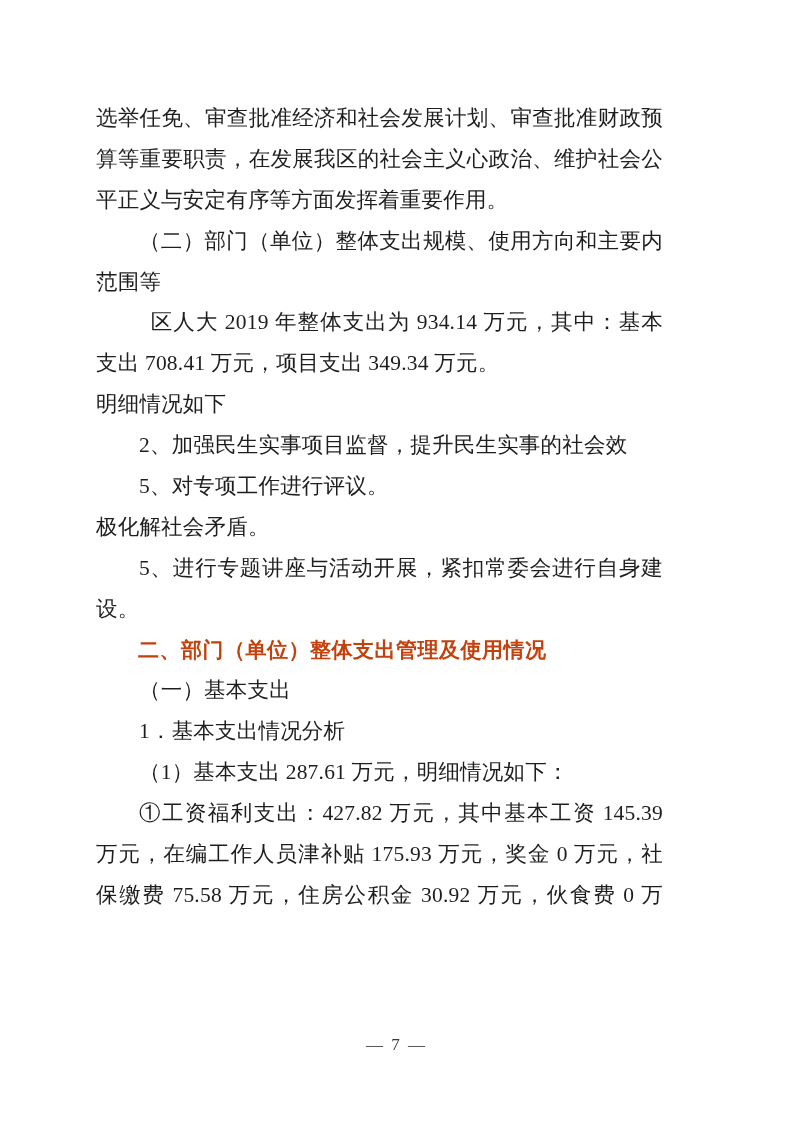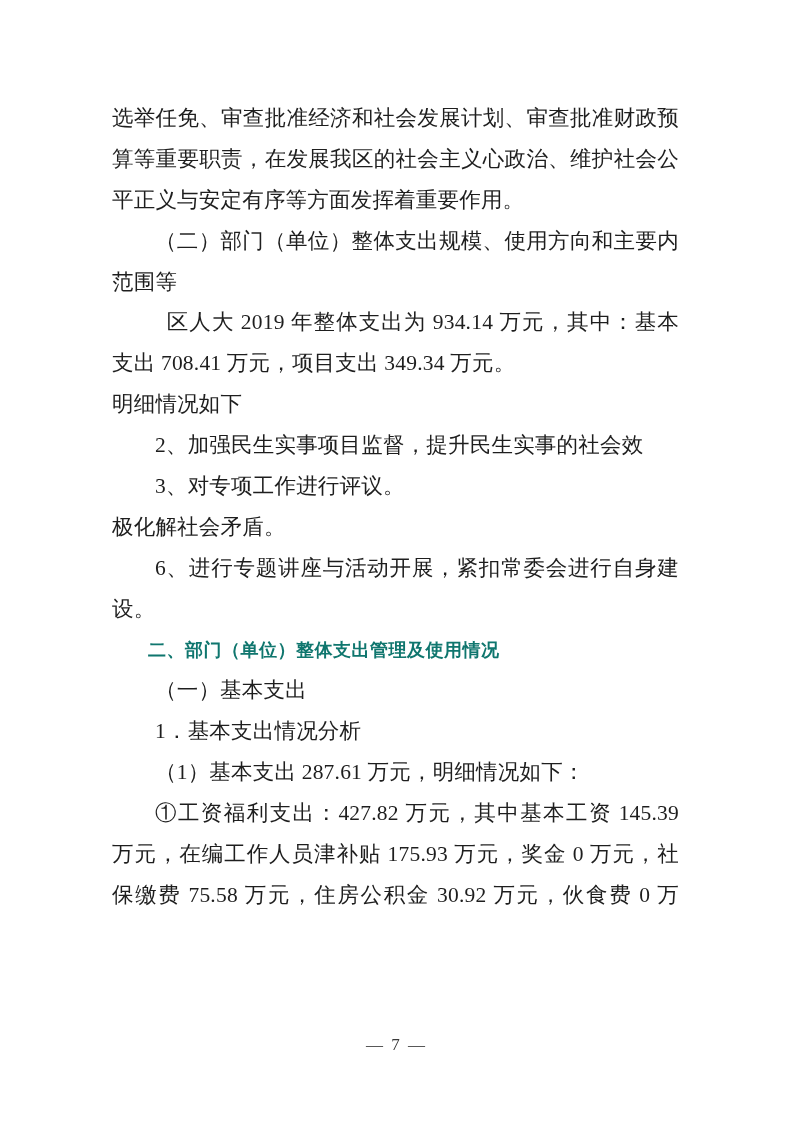--- a/index.html
+++ b/index.html
@@ -11,21 +11,21 @@
     position: relative;
     width: 793px;
     height: 1122px;
     background: #ffffff;
     overflow: hidden;
     font-family: "Liberation Serif", "DejaVu Serif", serif;
     color: #1e1e1e;
   }
   .doc-body {
     position: absolute;
-    left: 112px;
+    left: 96px;
     top: 98px;
     width: 567px;
     font-size: 21.5px;
     line-height: 40.9px;
     letter-spacing: 0.2px;
     text-align: left;
     white-space: normal;
   }
   .line {
     height: 40.9px;
@@ -36,23 +36,23 @@
     text-align: justify;
     text-align-last: justify;
   }
   
   .ind2  { text-indent: 2em; }
   .ind25 { text-indent: 2.55em; }
   
   .head {
     font-family: "Liberation Sans", "DejaVu Sans", sans-serif;
     font-weight: 700;
-    font-size: 18px;
+    font-size: 21px;
     letter-spacing: 0.5px;
-    color: #0f766e;
+    color: #c2410c;
   }
   .footer {
     position: absolute;
     left: 0;
     top: 1035px;
     width: 793px;
     text-align: center;
     font-size: 17px;
     letter-spacing: 2px;
     color: #3a3a3a;
@@ -67,23 +67,23 @@
   <div class="doc-body">
     <div class="line fill">选举任免、审查批准经济和社会发展计划、审查批准财政预</div>
     <div class="line fill">算等重要职责，在发展我区的社会主义心政治、维护社会公</div>
     <div class="line">平正义与安定有序等方面发挥着重要作用。</div>
     <div class="line ind2 fill">（二）部门（单位）整体支出规模、使用方向和主要内容、涉及</div>
     <div class="line">范围等</div>
     <div class="line ind25 fill">区人大 2019 年整体支出为 934.14 万元，其中：基本</div>
     <div class="line">支出 708.41 万元，项目支出 349.34 万元。</div>
     <div class="line">明细情况如下</div>
     <div class="line ind2">2、加强民生实事项目监督，提升民生实事的社会效益。</div>
-    <div class="line ind2">3、对专项工作进行评议。</div>
+    <div class="line ind2">5、对专项工作进行评议。</div>
     <div class="line">极化解社会矛盾。</div>
-    <div class="line ind2 fill">6、进行专题讲座与活动开展，紧扣常委会进行自身建</div>
+    <div class="line ind2 fill">5、进行专题讲座与活动开展，紧扣常委会进行自身建</div>
     <div class="line">设。</div>
     <div class="line ind2 head">二、部门（单位）整体支出管理及使用情况</div>
     <div class="line ind2">（一）基本支出</div>
     <div class="line ind2">1．基本支出情况分析</div>
     <div class="line ind2">（1）基本支出 287.61 万元，明细情况如下：</div>
     <div class="line ind2 fill">①工资福利支出：427.82 万元，其中基本工资 145.39</div>
     <div class="line fill">万元，在编工作人员津补贴 175.93 万元，奖金 0 万元，社</div>
     <div class="line fill">保缴费 75.58 万元，住房公积金 30.92 万元，伙食费 0 万元，</div>
   </div>
 

